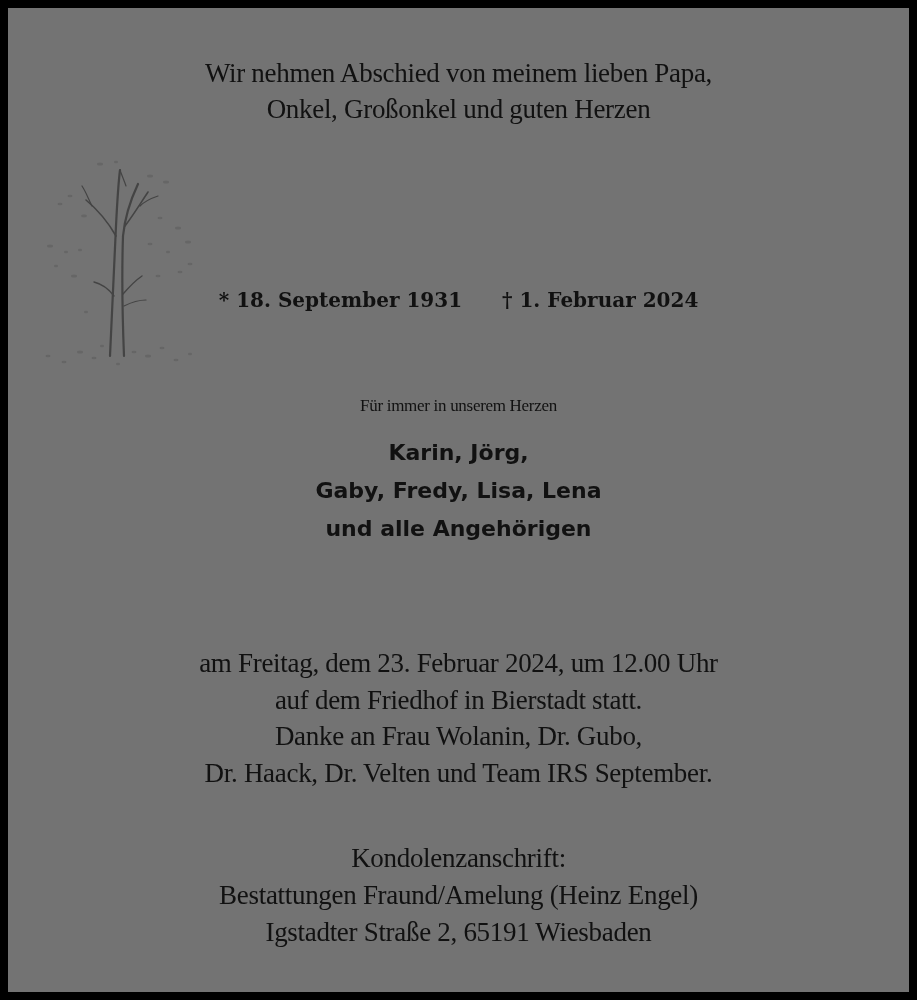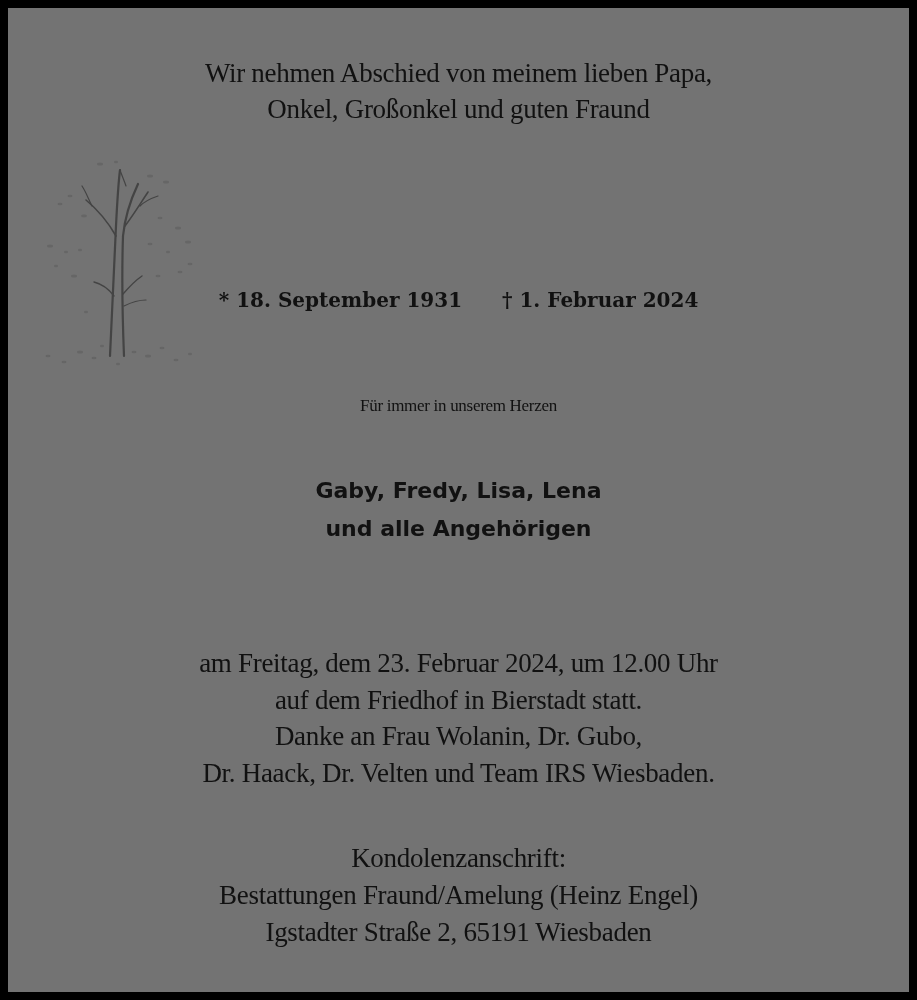--- a/index.html
+++ b/index.html
@@ -18,21 +18,21 @@
   .dates { font-size: 20px; font-weight: bold; font-family: "DejaVu Serif", serif; }
   .family { font-size: 22px; font-weight: bold; font-family: "DejaVu Sans", sans-serif; }
   .tree { position: absolute; left: 22px; top: 148px; width: 175px; height: 220px; }
 </style>
 </head>
 <body>
 
 <div class="frame">
 
   <div class="line light" style="top:50px">Wir nehmen Abschied von meinem lieben Papa,</div>
-  <div class="line light" style="top:86px">Onkel, Großonkel und guten Fraund</div>
+  <div class="line light" style="top:86px">Onkel, Großonkel und guten Herzen</div>
 
   <svg class="tree" viewBox="0 0 175 220">
     <g stroke="#444" fill="none" stroke-linecap="round">
       <path d="M80 200 C82 150 84 110 86 70 C87 50 88 30 90 14" stroke-width="2.2"></path>
       <path d="M94 200 C92 150 92 110 93 80 C95 60 100 45 108 28" stroke-width="2.2"></path>
       <path d="M86 80 C78 66 68 54 56 44" stroke-width="1.6"></path>
       <path d="M62 50 C58 42 56 36 52 30" stroke-width="1.2"></path>
       <path d="M95 70 C104 58 110 48 118 36" stroke-width="1.6"></path>
       <path d="M110 50 C116 44 122 42 128 40" stroke-width="1.2"></path>
       <path d="M84 140 C78 132 72 128 64 126" stroke-width="1.4"></path>
@@ -80,25 +80,26 @@
   <div class="line dates" style="top:280px">
     <span>*</span>
     <span>18. September 1931</span>
     <span style="display:inline-block;width:26px"></span>
     <span>†</span>
     <span>1. Februar 2024</span>
   </div>
 
   <div class="line light" style="top:388px;font-size:17px">Für immer in unserem Herzen</div>
 
+  <div class="line family" style="top:432px">Karin, Jörg,</div>
   <div class="line family" style="top:508px">und alle Angehörigen</div>
   <div class="line family" style="top:470px">Gaby, Fredy, Lisa, Lena</div>
 
   <div class="line light" style="top:640px">am Freitag, dem 23. Februar 2024, um 12.00 Uhr</div>
   <div class="line light" style="top:677px">auf dem Friedhof in Bierstadt statt.</div>
   <div class="line light" style="top:713px">Danke an Frau Wolanin, Dr. Gubo,</div>
-  <div class="line light" style="top:750px">Dr. Haack, Dr. Velten und Team IRS Wiesbaden.</div>
+  <div class="line light" style="top:750px">Dr. Haack, Dr. Velten und Team IRS September.</div>
 
   <div class="line light" style="top:835px">Kondolenzanschrift:</div>
   <div class="line light" style="top:872px">Bestattungen Fraund/Amelung (Heinz Engel)</div>
   <div class="line light" style="top:909px">Igstadter Straße 2, 65191 Wiesbaden</div>
 
 </div>
 
 </body></html>

